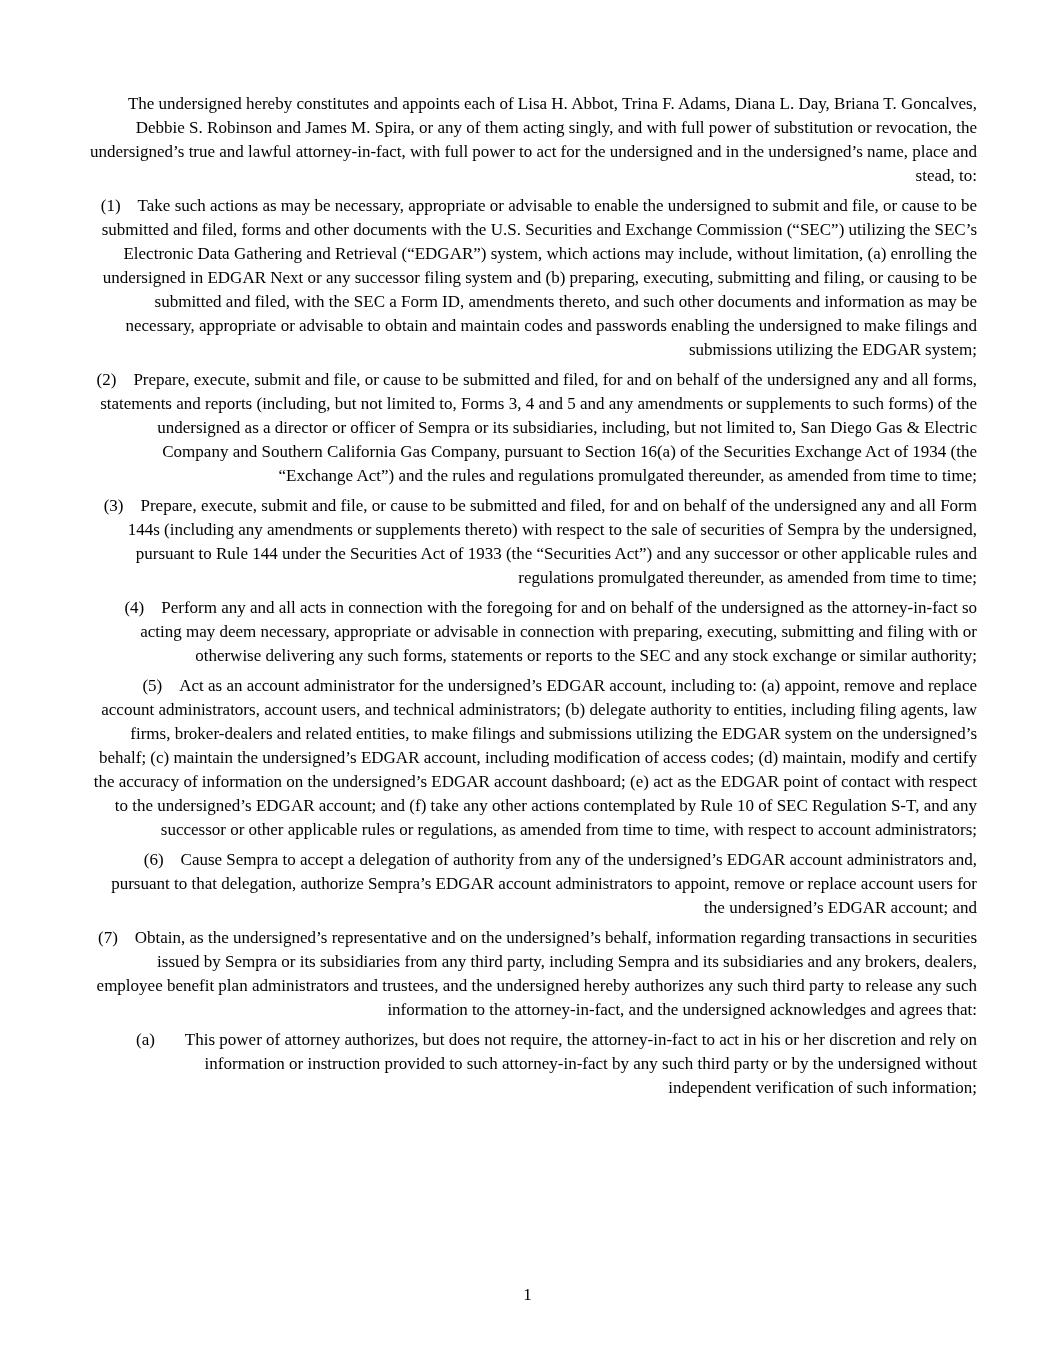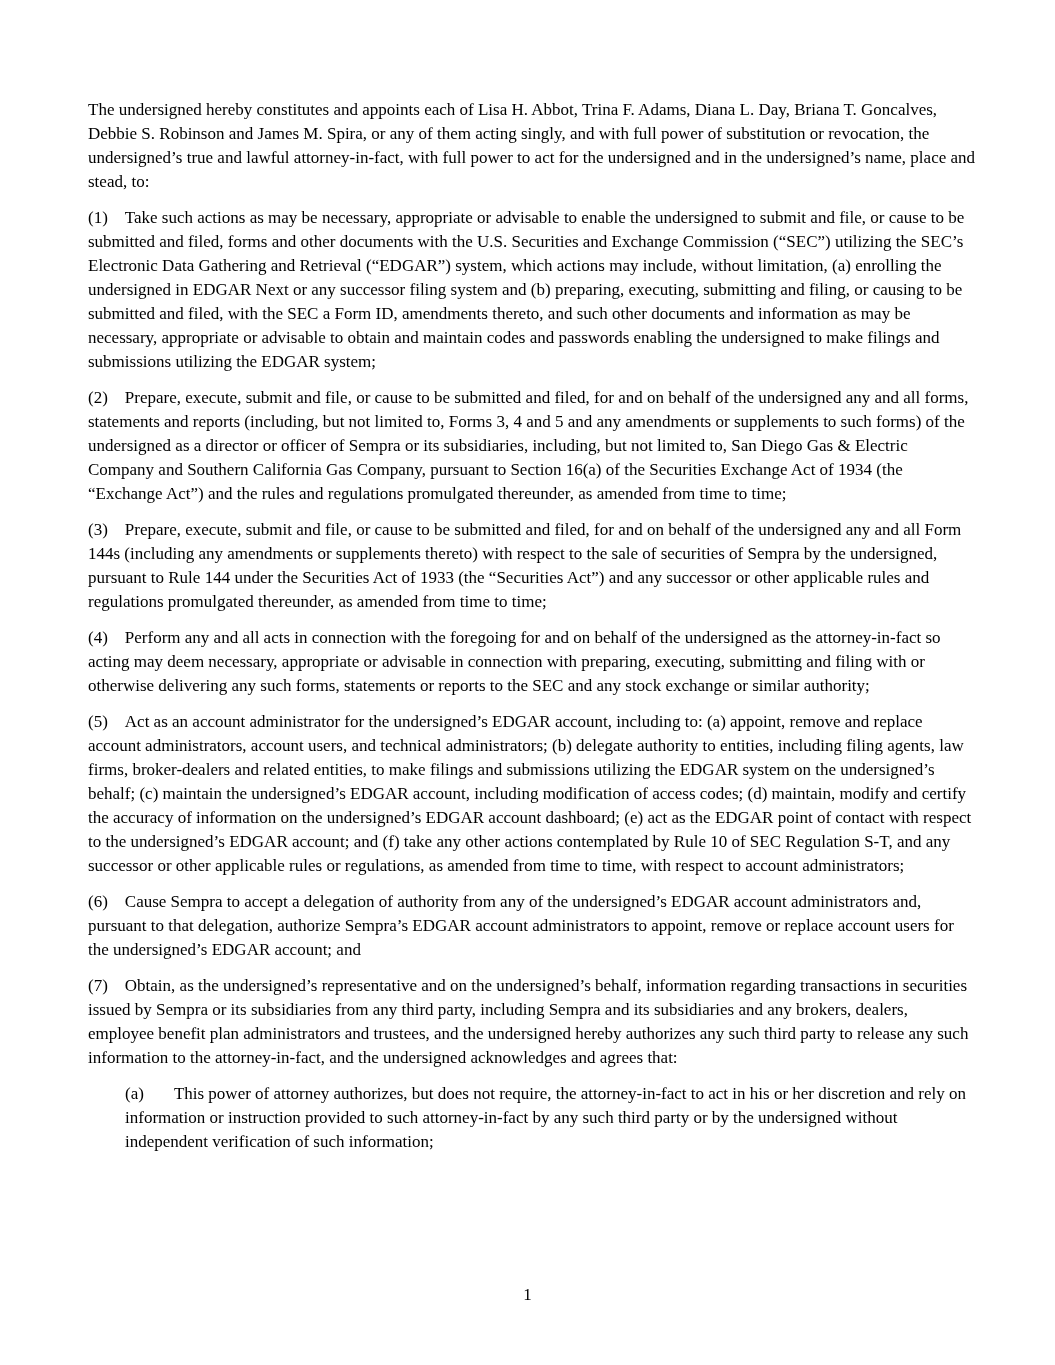--- a/index.html
+++ b/index.html
@@ -22,22 +22,22 @@
     background: #ffffff;
   }
   .doc-title {
     font-size: 17px;
     font-weight: normal;
     text-align: center;
     letter-spacing: 0.4px;
     margin-bottom: 21px;
   }
   .para {
-    margin-top: 12px;
-    text-align: left;
+    margin-top: 6px;
+    text-align: right;
   }
   .num {
     margin-right: 17px;
   }
   .subitem {
     margin-left: 37px;
   }
   .subitem .num {
     margin-right: 30px;
   }

